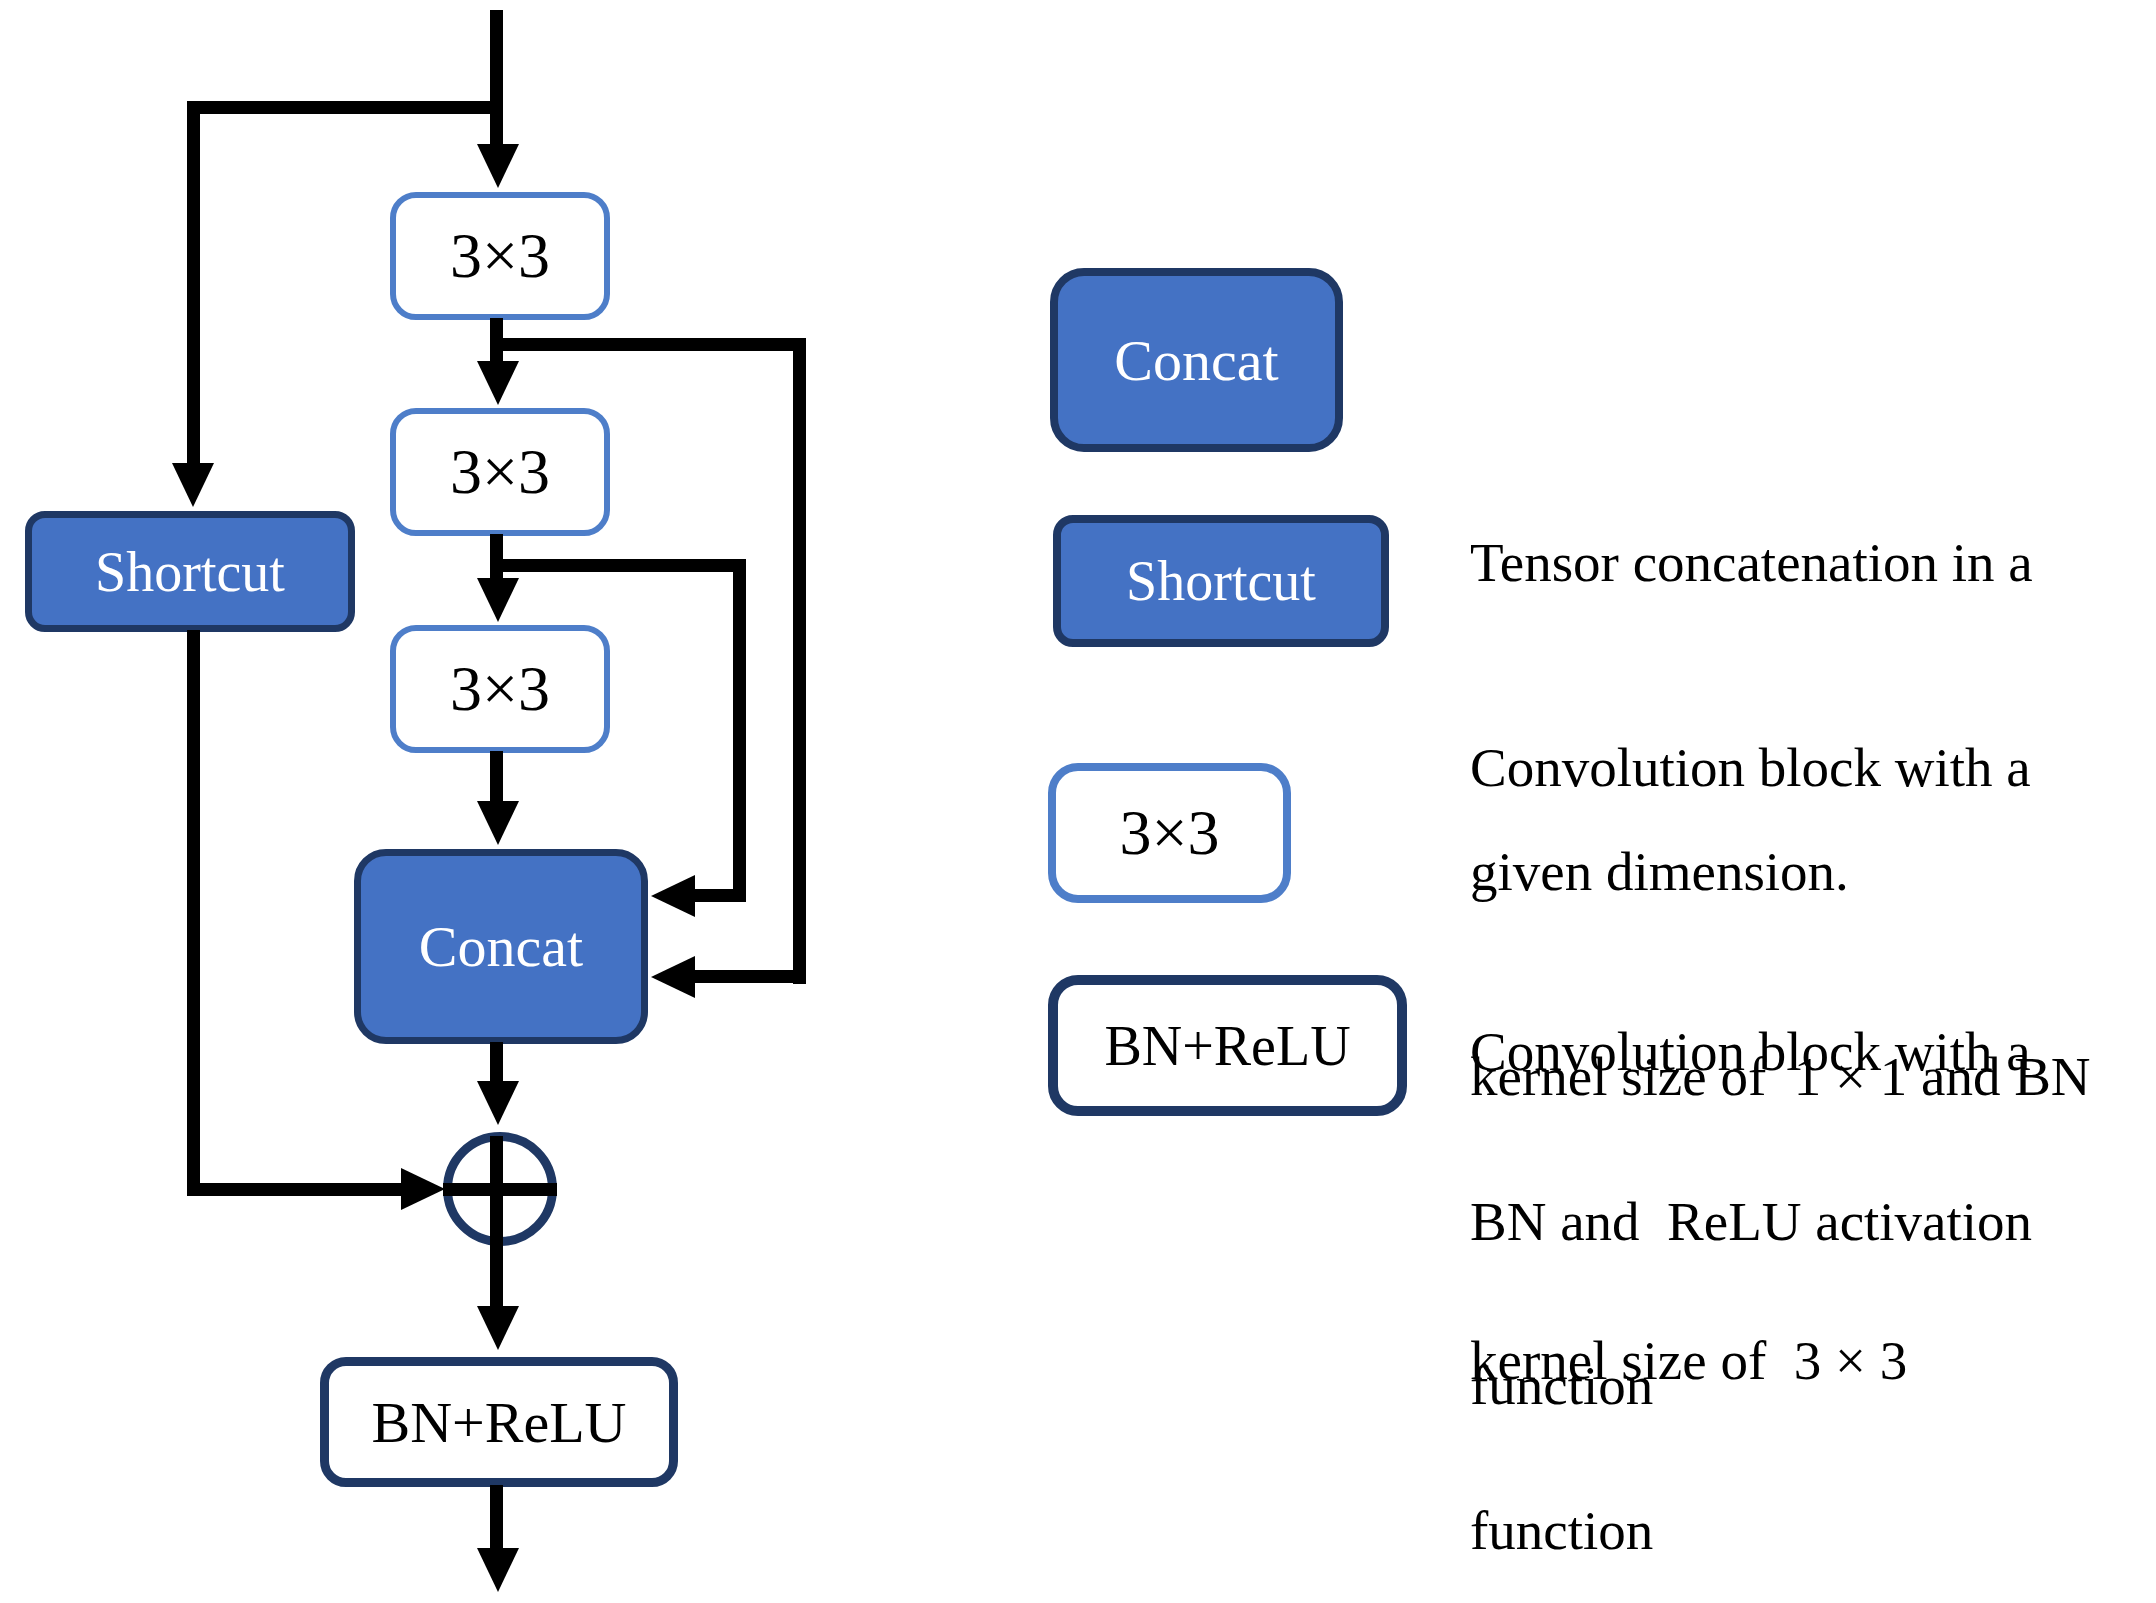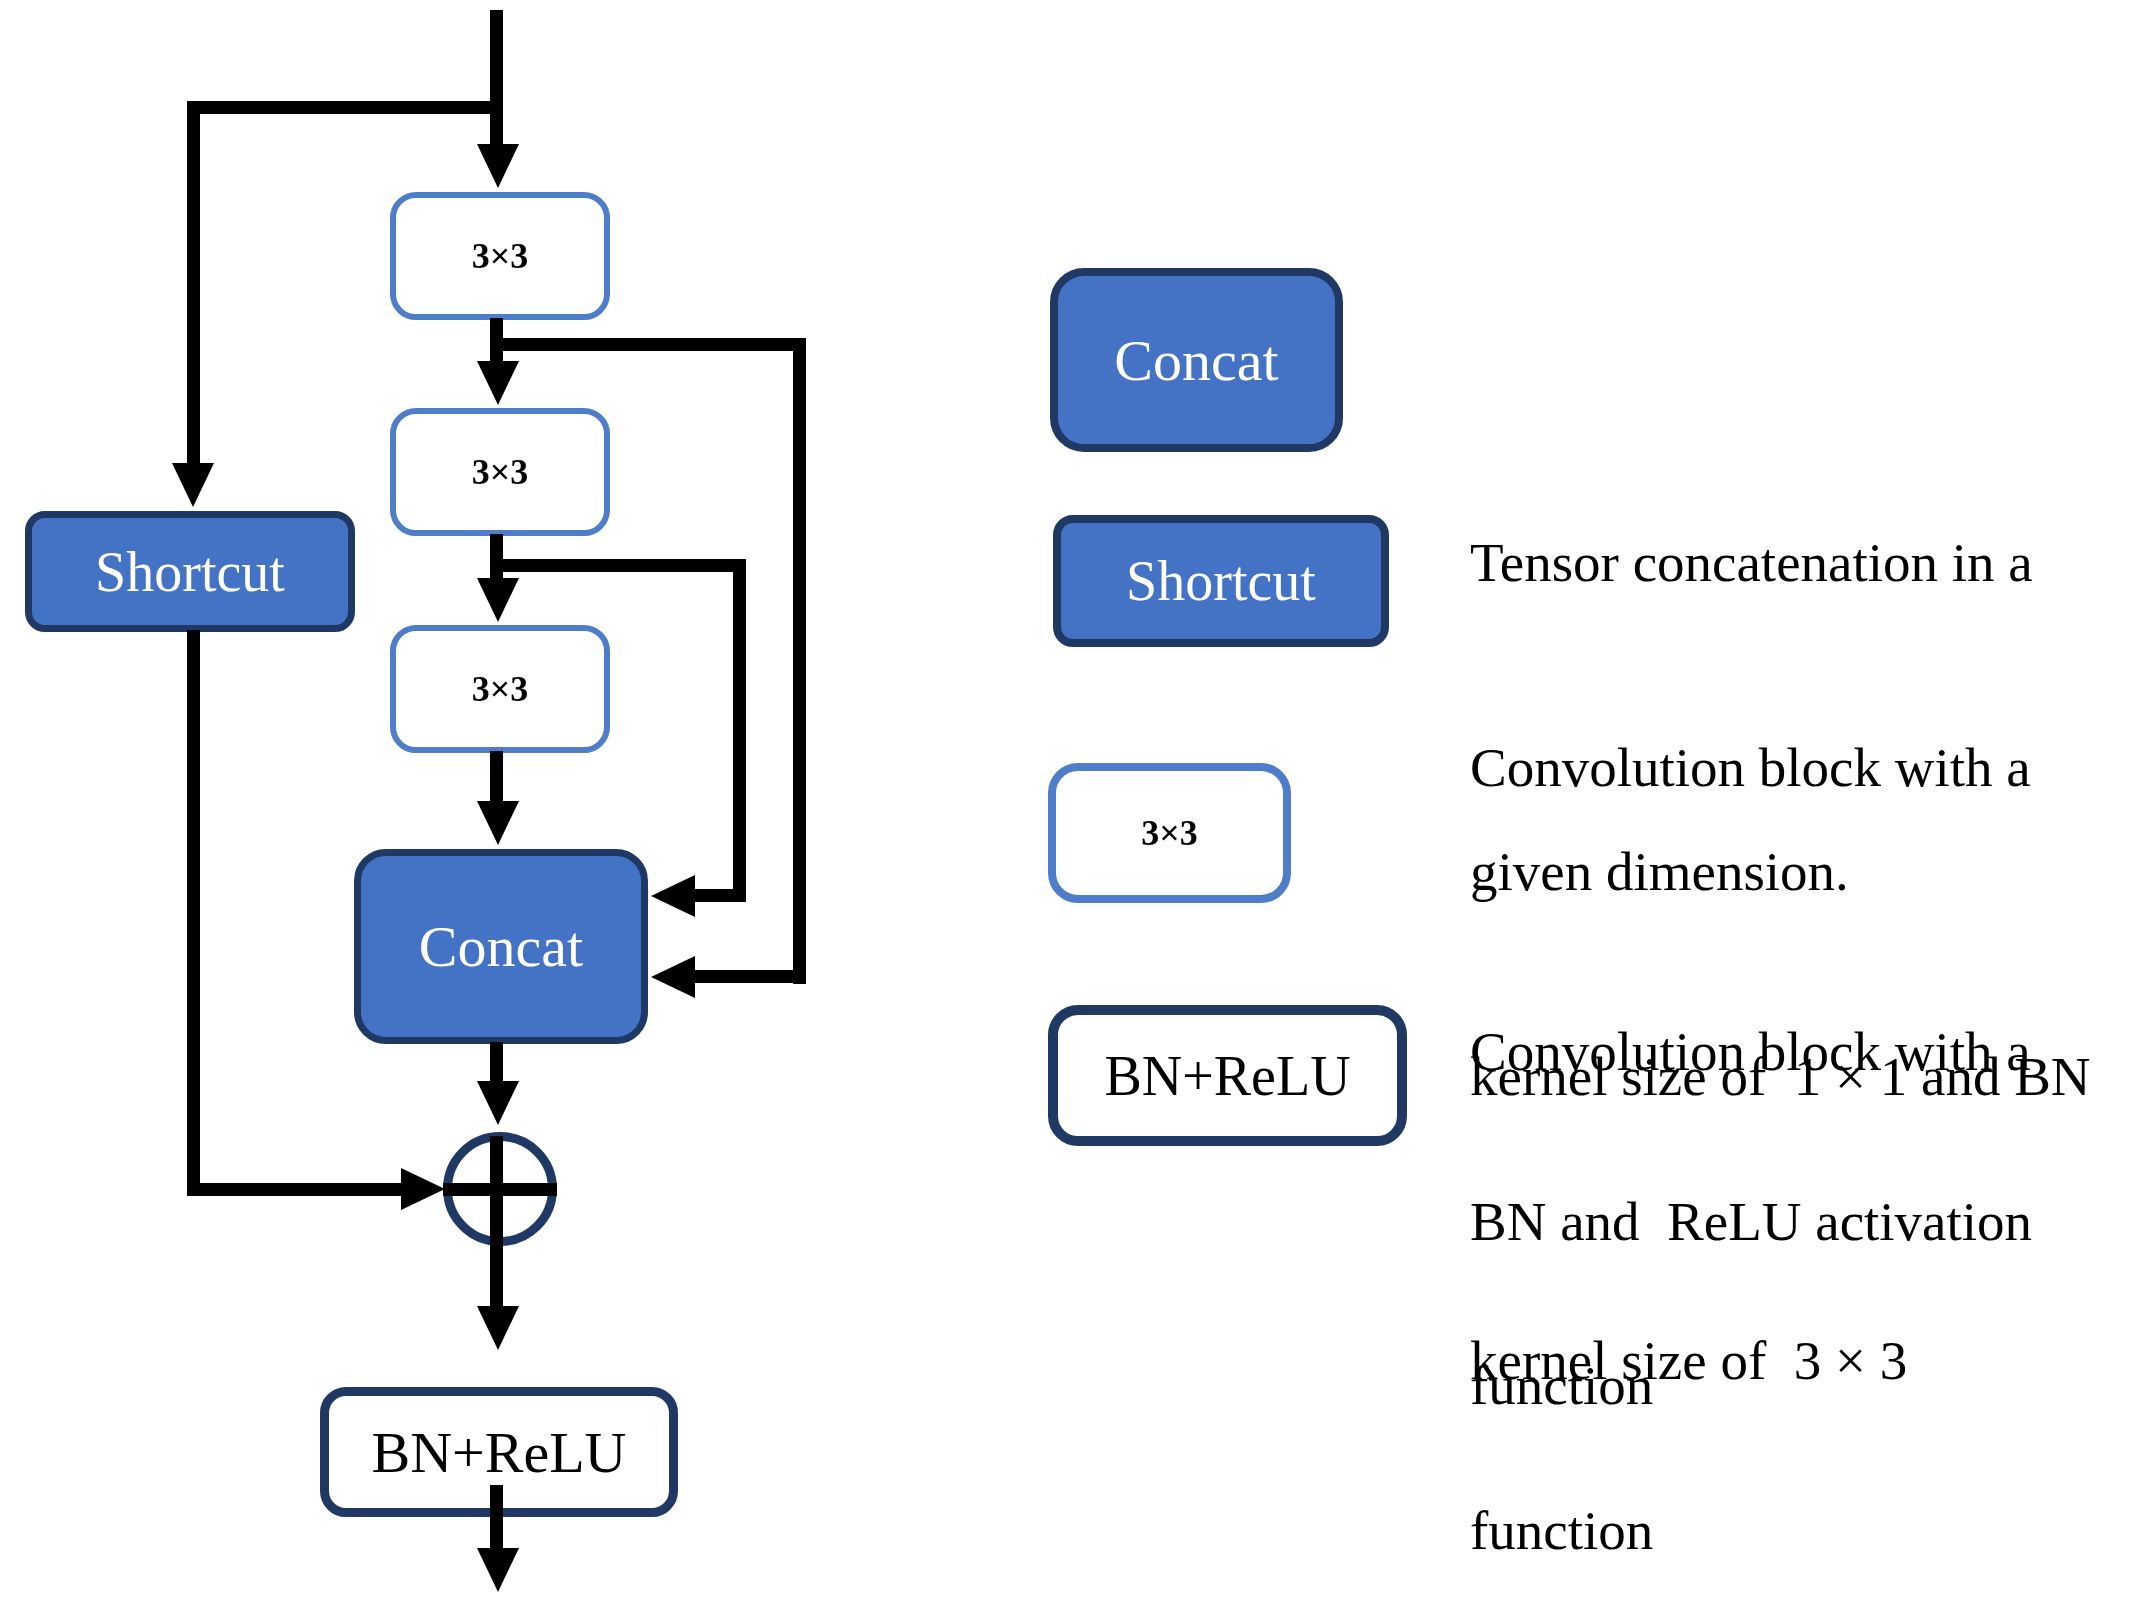--- a/index.html
+++ b/index.html
@@ -11,23 +11,23 @@
   .hline,.vline{position:absolute;background:#000000;}
   .hline{height:13px;}
   .vline{width:13px;}
   
   .ah{position:absolute;width:0;height:0;}
   .ah-down{border-left:21px solid transparent;border-right:21px solid transparent;border-top:44px solid #000000;}
   .ah-left{border-top:21px solid transparent;border-bottom:21px solid transparent;border-right:44px solid #000000;}
   .ah-right{border-top:21px solid transparent;border-bottom:21px solid transparent;border-left:44px solid #000000;}
   
   .node{position:absolute;display:flex;align-items:center;justify-content:center;box-sizing:border-box;}
-  .conv{background:#ffffff;border:6px solid #4E7EC9;border-radius:26px;color:#000000;font-size:36px;font-weight:bold;}
+  .conv{background:#ffffff;border:6px solid #4E7EC9;border-radius:26px;color:#000000;font-size:64px;}
   .solid-blue{background:#4472C4;border:7px solid #1F3864;border-radius:20px;color:#ffffff;}
-  .bnrelu{background:#ffffff;border:9px solid #1F3864;border-radius:26px;color:#000000;font-size:58px;margin-top:30px;}
+  .bnrelu{background:#ffffff;border:9px solid #1F3864;border-radius:26px;color:#000000;font-size:58px;}
   
   .add-circle{position:absolute;left:443px;top:1132px;width:114px;height:114px;box-sizing:border-box;
     border:9px solid #1F3864;border-radius:50%;background:#ffffff;}
   
   .legend-box{position:absolute;display:flex;align-items:center;justify-content:center;box-sizing:border-box;}
   .legend-text{position:absolute;left:1470px;width:690px;color:#000000;font-size:55px;line-height:103px;white-space:pre-wrap;}
 </style>
 </head>
 <body>
 

